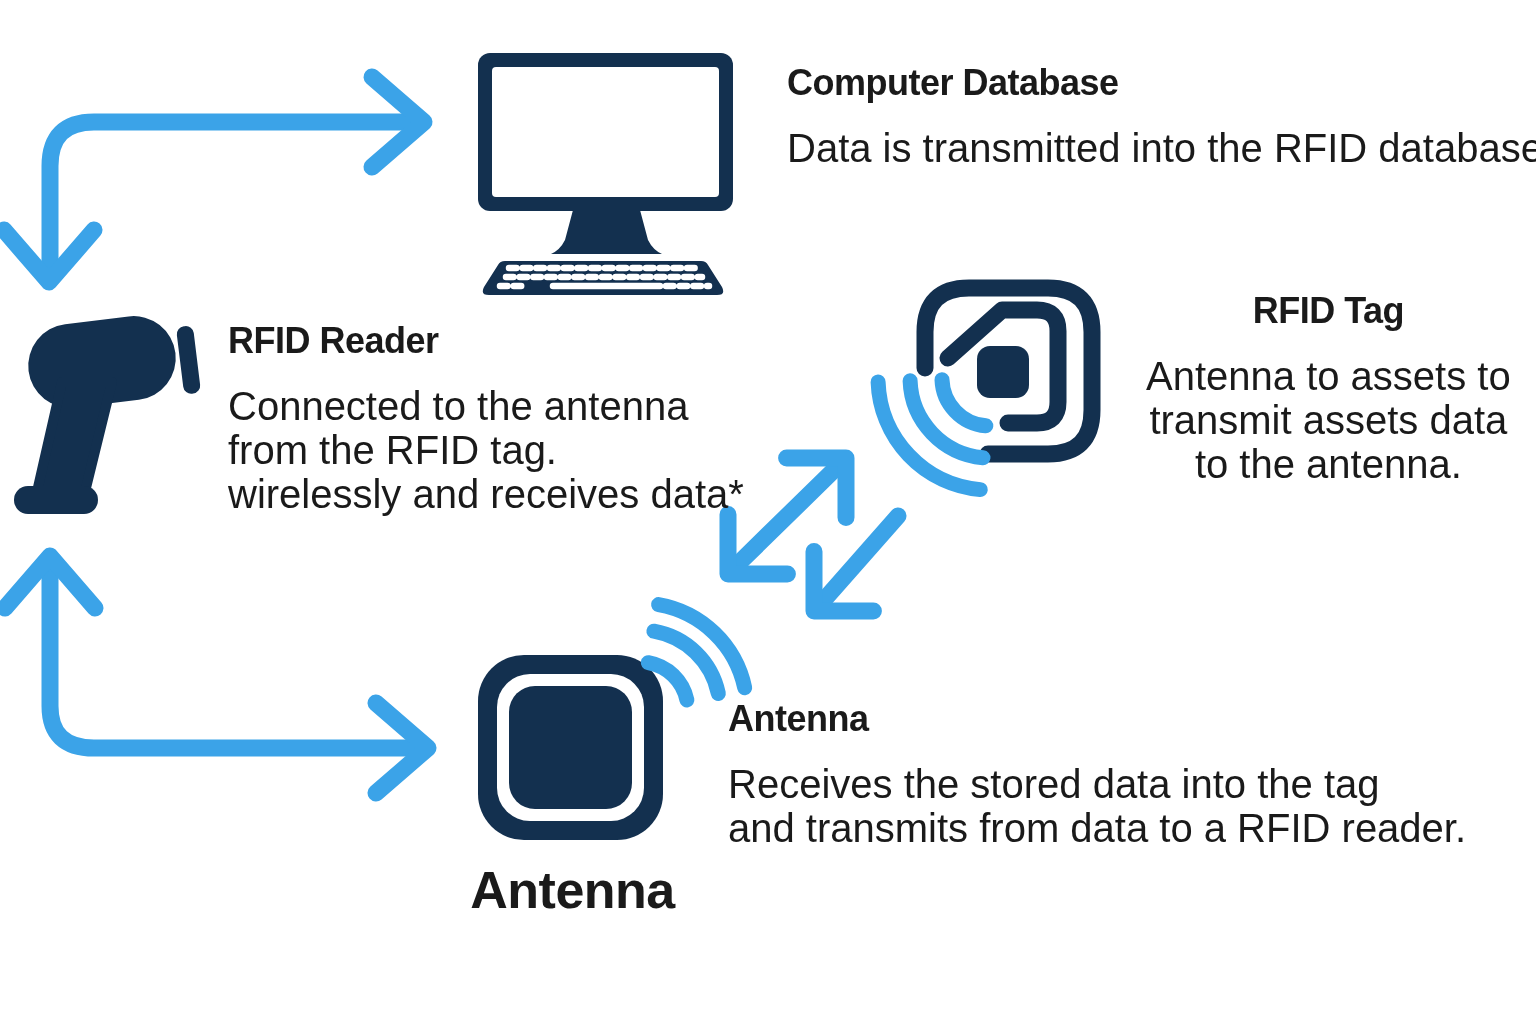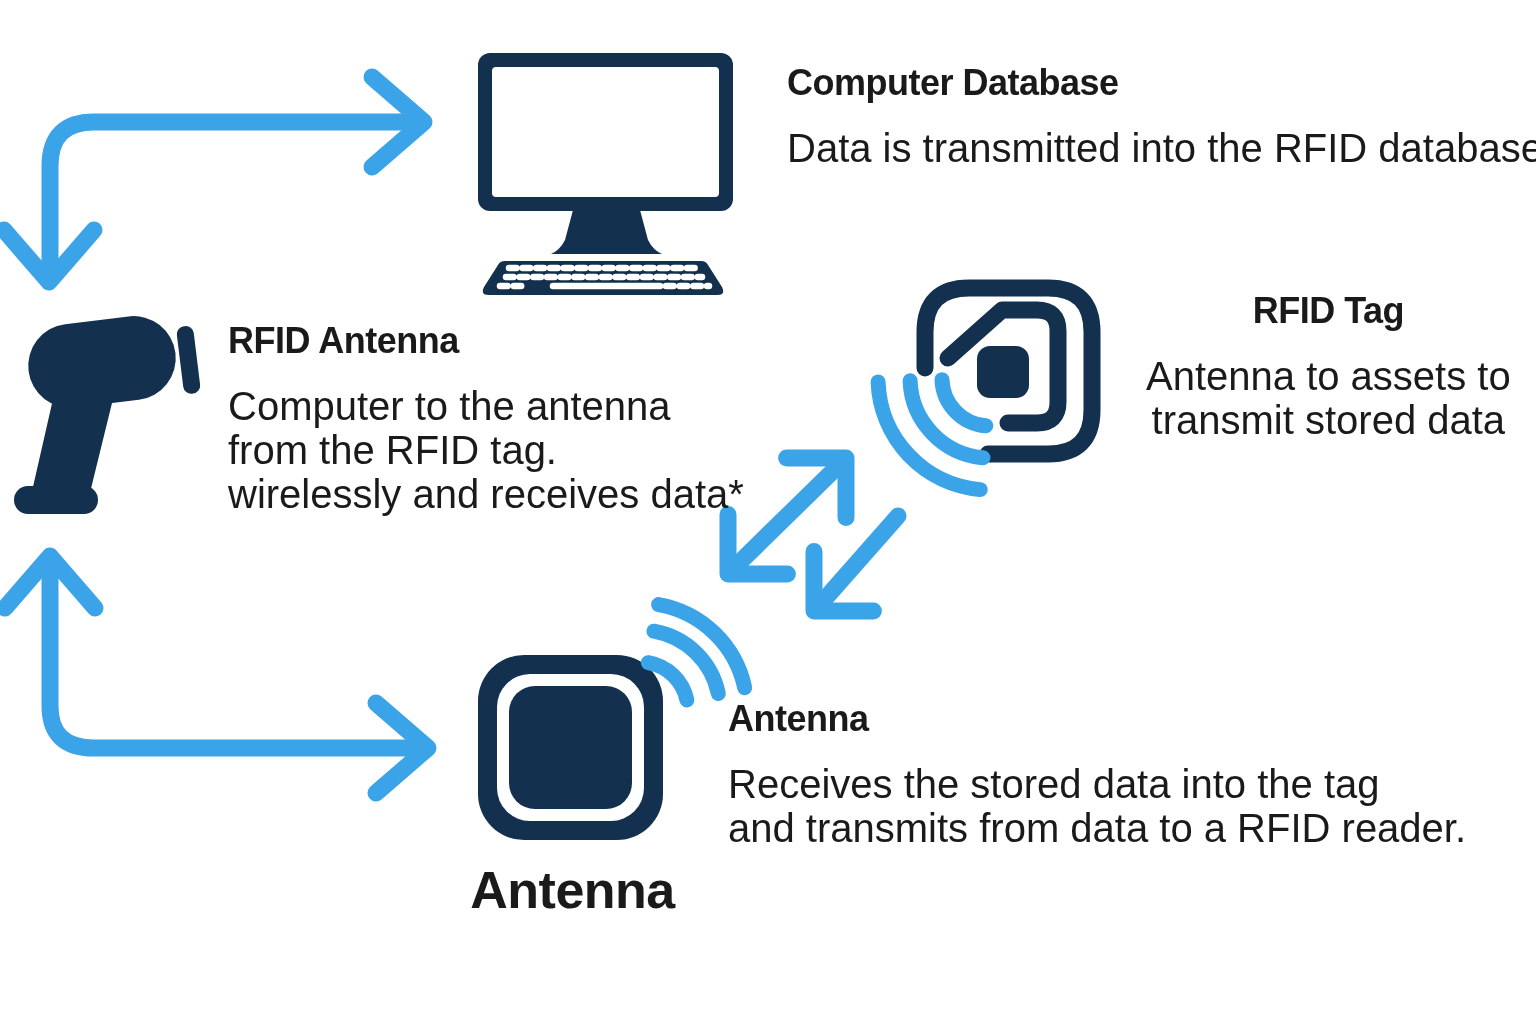--- a/index.html
+++ b/index.html
@@ -99,33 +99,34 @@
   </svg>
 
   <div class="node" style="left:787px; top:64px;">
     <div class="node-title">Computer Database</div>
     <div class="node-desc">
       <div>Data is transmitted into the RFID database</div>
     </div>
   </div>
 
   <div class="node" style="left:228px; top:322px;">
-    <div class="node-title">RFID Antenna</div>
+    <div class="node-title">RFID Reader</div>
     <div class="node-desc">
-      <div>Computer to the antenna</div>
+      <div>Connected to the antenna</div>
       <div>from the RFID tag.</div>
       <div>wirelessly and receives data*</div>
     </div>
   </div>
 
   <div class="node" style="left:1146px; top:292px;text-align:center;">
     <div class="node-title">RFID Tag</div>
     <div class="node-desc">
       <div>Antenna to assets to</div>
-      <div>transmit stored data</div>
+      <div>transmit assets data</div>
+      <div>to the antenna.</div>
     </div>
   </div>
 
   <div class="node" style="left:728px; top:700px;">
     <div class="node-title">Antenna</div>
     <div class="node-desc">
       <div>Receives the stored data into the tag</div>
       <div>and transmits from data to a RFID reader.</div>
     </div>
   </div>

